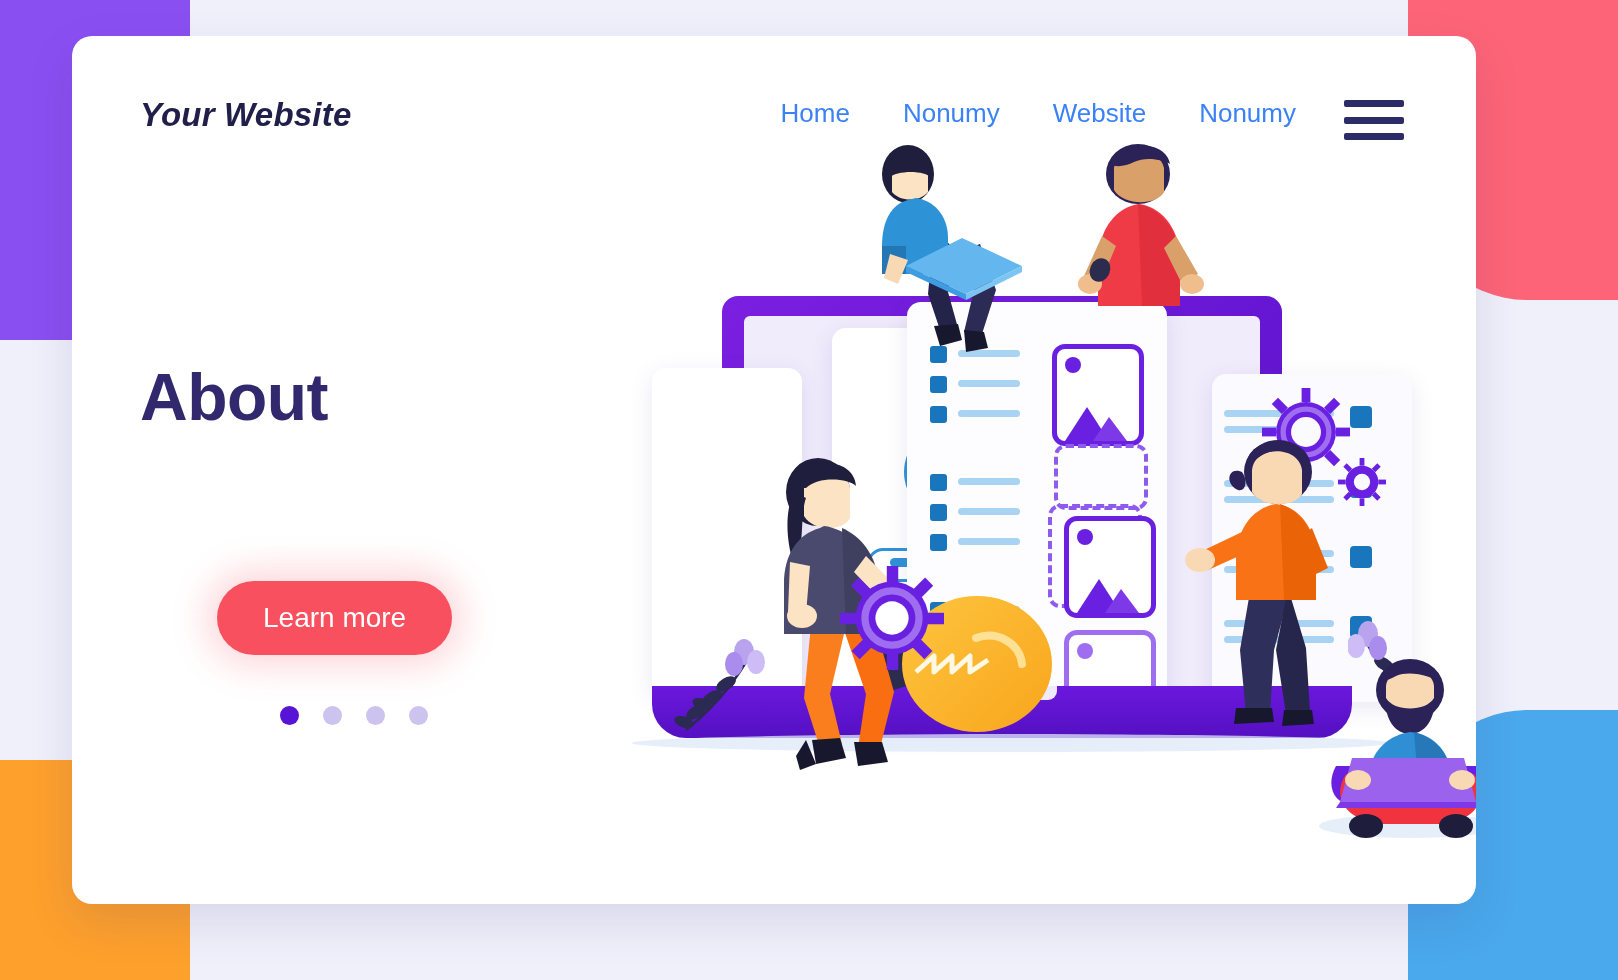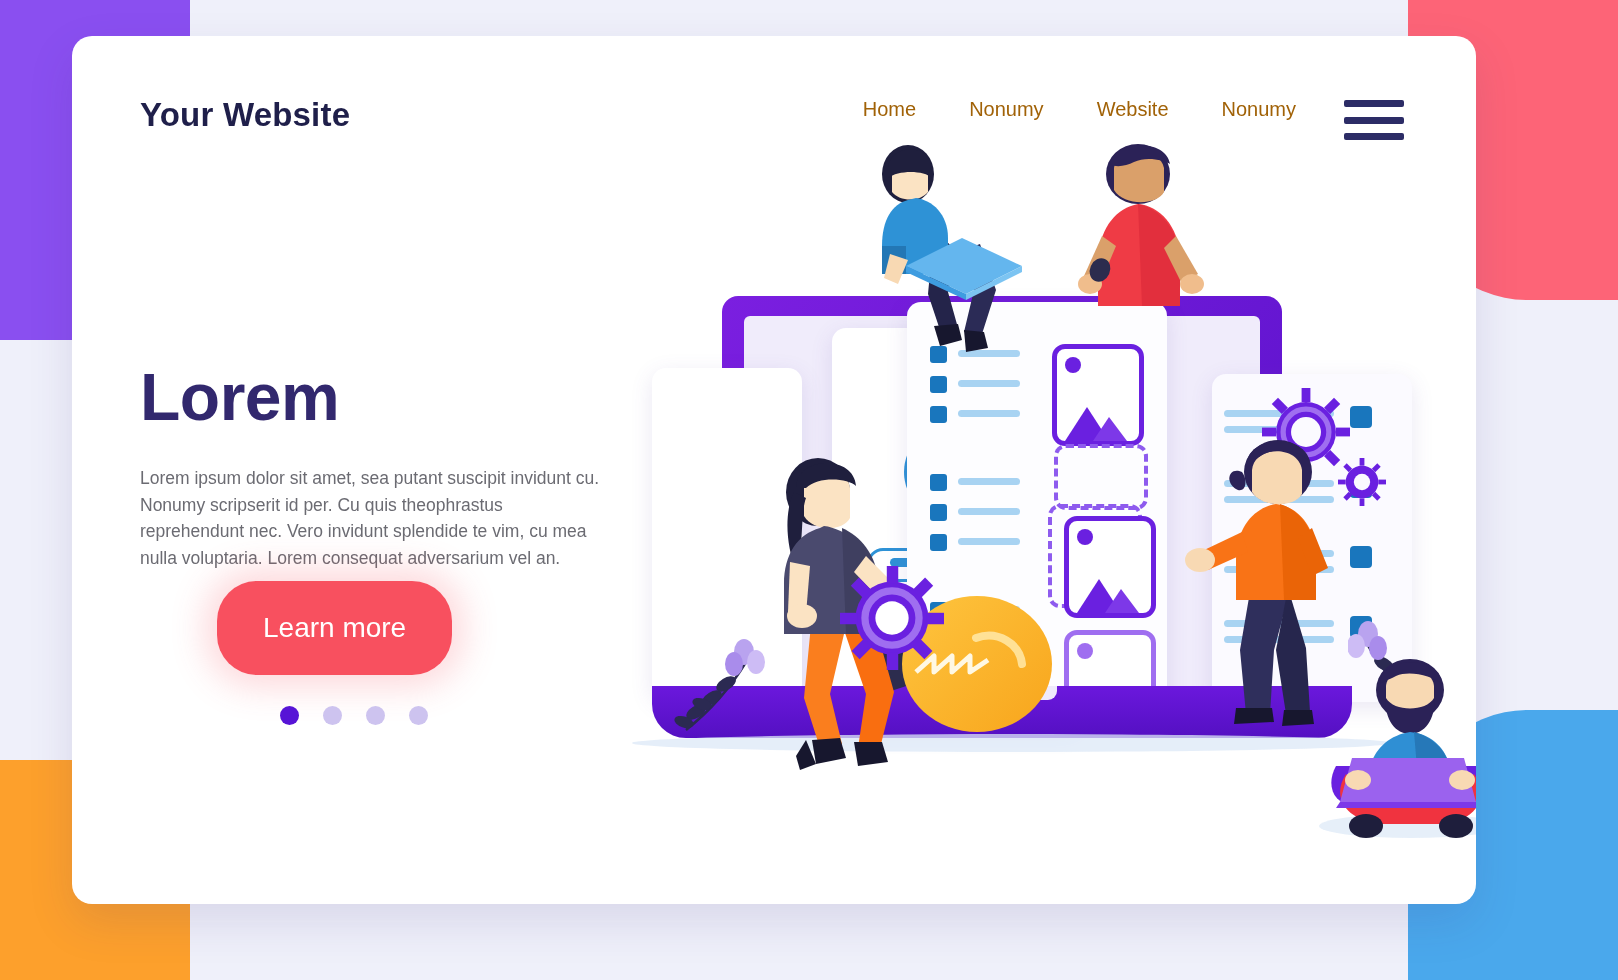--- a/index.html
+++ b/index.html
@@ -35,26 +35,26 @@
     position:absolute;left:72px;top:36px;width:1404px;height:868px;
     background:#ffffff;border-radius:20px;
     box-shadow:0 18px 46px rgba(60,50,120,.13);
     overflow:hidden;
   }
 
   
   .header{position:absolute;left:0;top:0;width:100%;height:120px;}
   .logo{
     position:absolute;left:68px;top:60px;
-    font-size:33px;font-weight:bold;
+    font-size:33px;font-weight:bold;font-style:italic;
     color:#1f1f4a;letter-spacing:.2px;white-space:nowrap;
   }
   .nav{position:absolute;right:180px;top:62px;display:flex;gap:53px;}
   .nav a{
-    font-size:20px;color:#a16207;text-decoration:none;white-space:nowrap;
+    font-size:26px;color:#3b82f6;text-decoration:none;white-space:nowrap;
   }
   .burger{
     position:absolute;right:72px;top:64px;width:60px;height:40px;
     display:flex;flex-direction:column;justify-content:space-between;
     cursor:pointer;
   }
   .burger span{display:block;height:7px;background:#2c2c66;border-radius:2px;}
 
   
   .hero{position:absolute;left:68px;top:240px;width:520px;}
@@ -62,21 +62,21 @@
     margin:0;font-size:66px;line-height:1.22;font-weight:bold;
     color:#32286e;letter-spacing:-.5px;
   }
   .hero p{
     margin:28px 0 0 0;width:460px;
     font-size:17.5px;line-height:1.52;color:#6b6b72;
   }
   .cta-wrap{position:absolute;left:145px;top:545px;}
   .cta{
     border:none;outline:none;cursor:pointer;
-    padding:31px 46px;border-radius:40px;
+    padding:21px 46px;border-radius:40px;
     background:#f8505f;color:#ffffff;
     font-size:28px;font-family:inherit;
     box-shadow:0 0 34px 12px rgba(248,80,95,.22);
   }
   .dots{position:absolute;left:208px;top:670px;display:flex;gap:24px;}
   .dot{width:19px;height:19px;border-radius:50%;background:#cdc3ef;cursor:pointer;}
   .dot.active{background:#5714d6;}
 
   
   .illu{position:absolute;left:540px;top:70px;width:860px;height:740px;}
@@ -194,23 +194,22 @@
       <div class="burger">
         <span></span>
         <span></span>
         <span></span>
       </div>
     </div>
 
     <div class="hero">
       <h1>
         <br>
-        <span>Lorem</span>
+        <span>About</span>
       </h1>
-      <p>Lorem ipsum dolor sit amet, sea putant suscipit invidunt cu. Nonumy scripserit id per. Cu quis theophrastus reprehendunt nec. Vero invidunt splendide te vim, cu mea nulla voluptaria. Lorem consequat adversarium vel an.</p>
     </div>
 
     <div class="cta-wrap">
       <button class="cta">Learn more</button>
     </div>
 
     <div class="dots">
       <div class="dot active"></div>
       <div class="dot"></div>
       <div class="dot"></div>

